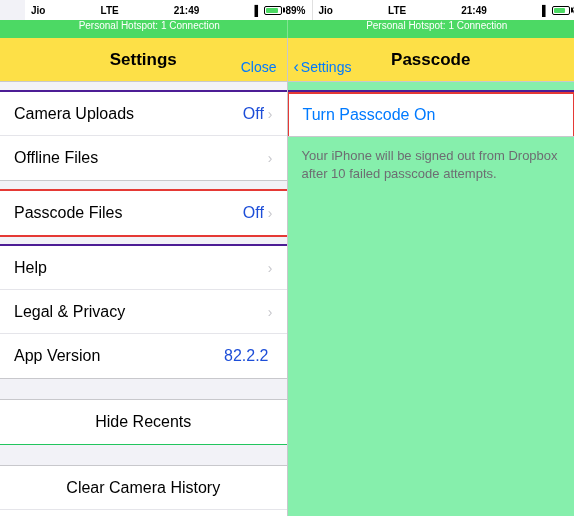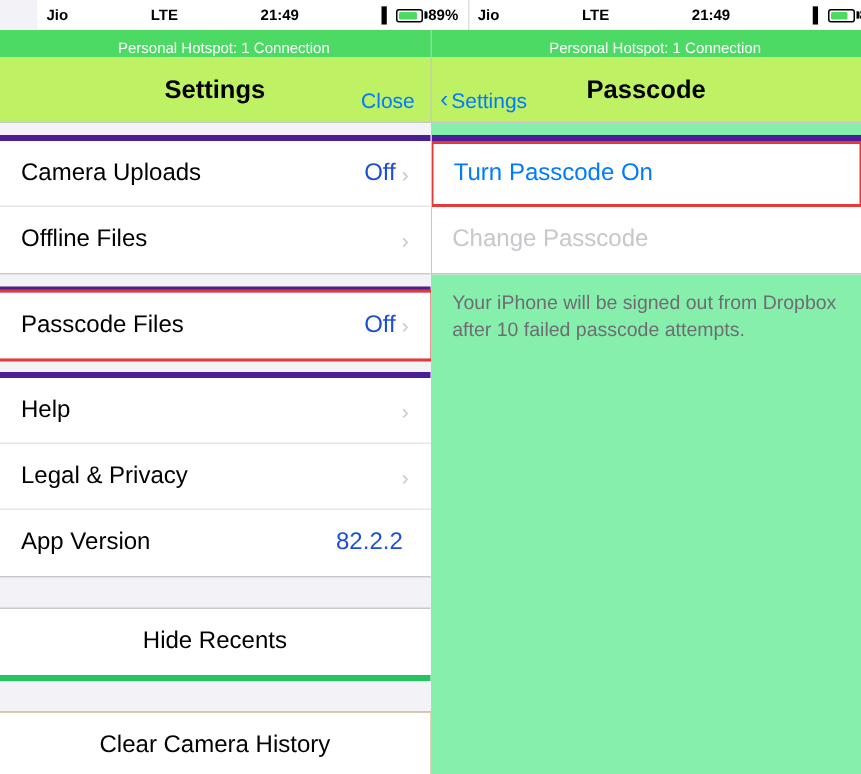--- a/index.html
+++ b/index.html
@@ -71,37 +71,37 @@
     
     .hotspot-bar {
       display: flex;
       width: 100%;
       height: 18px;
       background: #4cd964;
     }
     .hotspot-half {
       flex: 1;
       display: flex;
-      align-items: flex-end;
+      align-items: flex-start;
       justify-content: center;
       font-size: 10px;
       color: #fff;
       font-weight: 500;
       padding-left: 12px;
     }
     .hotspot-half + .hotspot-half {
       border-left: 1px solid rgba(255,255,255,0.3);
     }
 
     
     .nav-bar {
       display: flex;
       width: 100%;
       height: 44px;
-      background: #bef264;
+      background: #fde047;
       border-bottom: 1px solid #c8c8cc;
     }
     .nav-half {
       flex: 1;
       display: flex;
       align-items: center;
       justify-content: center;
       position: relative;
     }
     .nav-half + .nav-half {
@@ -154,21 +154,21 @@
     }
 
     
     .section-group {
       margin-top: 8px;
     }
 
     
     .table-section {
       background: #fff;
-      border-top: 4px solid #4c1d95;
+      border-top: 2px solid #4c1d95;
       border-bottom: 1px solid #c8c8cc;
       margin-bottom: 0;
     }
     .table-row {
       display: flex;
       align-items: center;
       padding: 0 14px;
       height: 44px;
       border-bottom: 1px solid #e5e5ea;
       background: #fff;
@@ -193,21 +193,21 @@
     }
     .row-highlighted {
       outline: 2px solid #e53935;
     }
 
     
     .standalone-section {
       margin-top: 20px;
       background: #a16207;
       border-top: 1px solid #c8c8cc;
-      border-bottom: 4px solid #22c55e;
+      border-bottom: 1px solid #22c55e;
     }
 
     
     .table-row.centered {
       justify-content: center;
     }
     .table-row.centered .row-label {
       flex: none;
       text-align: center;
       color: #000;
@@ -346,21 +346,18 @@
     </div>
 
   </div>
 
   <div class="right-panel">
     <div class="section-group">
       <div class="table-section">
         <div class="table-row rp-row-highlighted">
           <span class="row-label" style="color:#007aff;">Turn Passcode On</span>
         </div>
-        <div class="table-row rp-row-disabled">
-          <span class="row-label" style="color:#c7c7cc;">Change Passcode</span>
-        </div>
       </div>
     </div>
     <div class="passcode-info">Your iPhone will be signed out from Dropbox after 10 failed passcode attempts.</div>
   </div>
 
 </div>
 
 </body></html>

